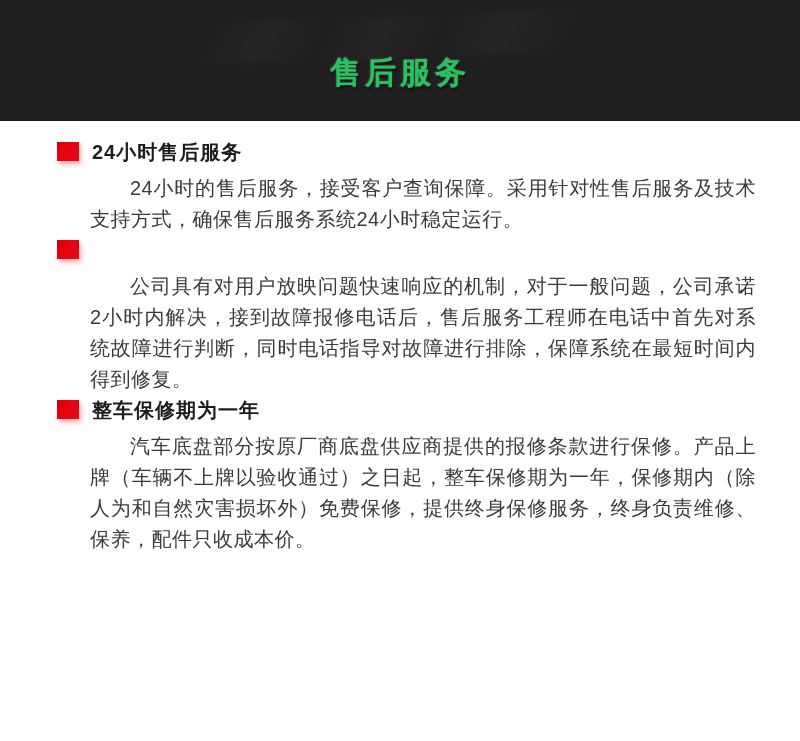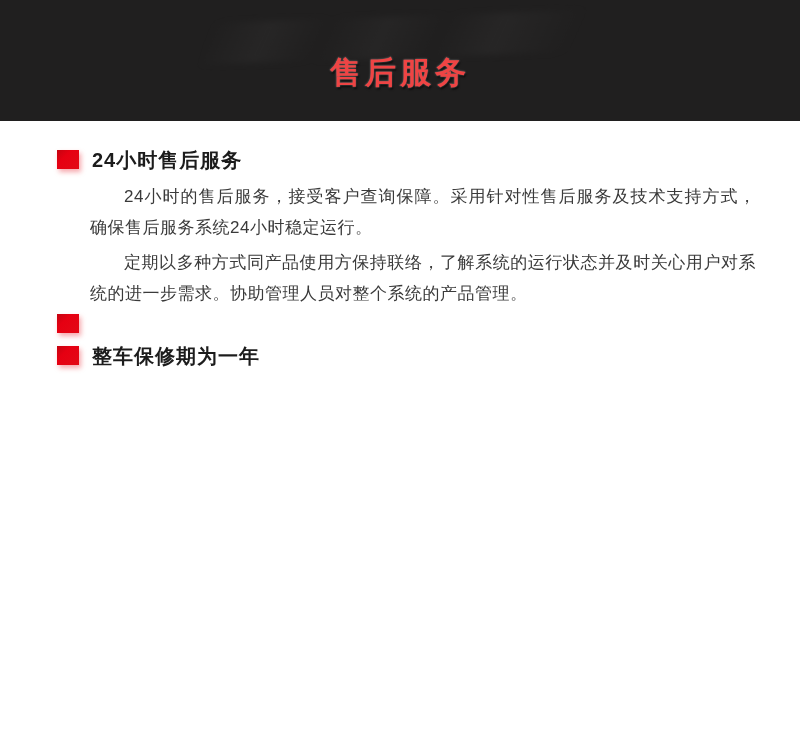--- a/index.html
+++ b/index.html
@@ -27,29 +27,29 @@
     transform:skewX(-18deg) rotate(-2deg);
     filter:blur(3px);
     opacity:.55;
   }
   .banner h1{
     margin:0;
     position:absolute;
     left:0;right:0;
     top:52px;
     text-align:center;
-    color:#ef4444;
+    color:#22c55e;
     font-size:31px;
     font-weight:bold;
     letter-spacing:4px;
     text-shadow:0 0 2px rgba(255,255,255,.45), 1px 2px 2px rgba(0,0,0,.8);
   }
   
   .content{
-    padding:28px 44px 0 57px;
+    padding:20px 44px 0 57px;
     color:#3a3a3a;
   }
   .sec-head{
     display:flex;
     align-items:flex-start;
     height:24px;
     margin:0 0 8px 0;
   }
   .bullet{
     flex:0 0 auto;
@@ -61,21 +61,21 @@
   .sec-head h2{
     margin:0;
     font-size:20px;
     line-height:22px;
     font-weight:bold;
     color:#1c1c1c;
     letter-spacing:1px;
   }
   .content p{
     margin:0 0 4px 33px;
-    font-size:17px;
+    font-size:20px;
     line-height:31px;
     text-indent:2em;
     text-align:justify;
     letter-spacing:.5px;
     color:#3a3a3a;
   }
   section{margin:0;}
 </style>
 </head>
 <body>
@@ -89,29 +89,30 @@
 
   <section>
     <div class="sec-head">
       <span class="bullet"></span>
       <h2>24小时售后服务</h2>
     </div>
     <p>24小时的售后服务，接受客户查询保障。采用针对性售后服务及技术支持方式，确保售后服务系统24小时稳定运行。</p>
   </section>
 
   <section>
-    <p>定期以多种方式同产品使用方保持联络，了解系统的运行状态并及时关心用户对系统的进一步需求。协助管理人员对整个系统的产品管理。</p>
   </section>
 
   <section>
     <div class="sec-head">
       <span class="bullet"></span>
     </div>
+    <p>公司具有对用户放映问题快速响应的机制，对于一般问题，公司承诺2小时内解决，接到故障报修电话后，售后服务工程师在电话中首先对系统故障进行判断，同时电话指导对故障进行排除，保障系统在最短时间内得到修复。</p>
   </section>
 
   <section>
     <div class="sec-head">
       <span class="bullet"></span>
       <h2>整车保修期为一年</h2>
     </div>
+    <p>汽车底盘部分按原厂商底盘供应商提供的报修条款进行保修。产品上牌（车辆不上牌以验收通过）之日起，整车保修期为一年，保修期内（除人为和自然灾害损坏外）免费保修，提供终身保修服务，终身负责维修、保养，配件只收成本价。</p>
   </section>
 
 </main>
 
 </body></html>

